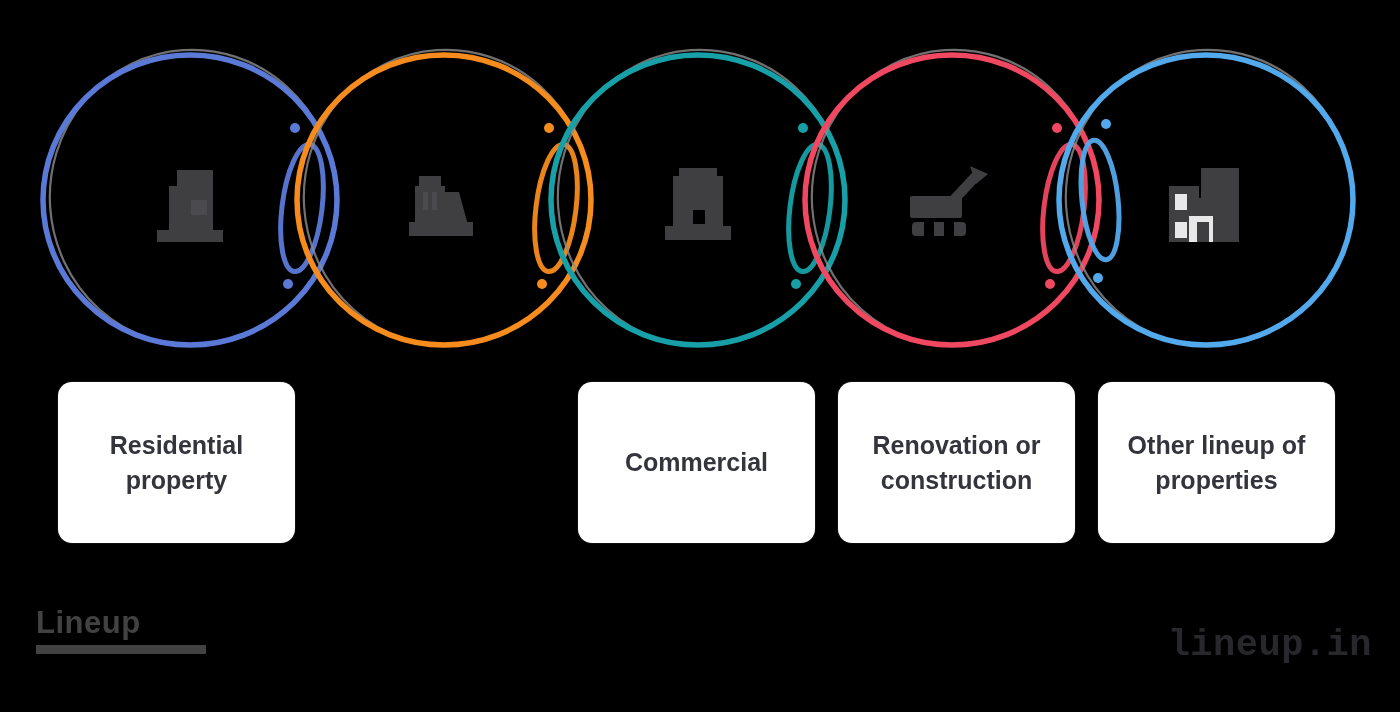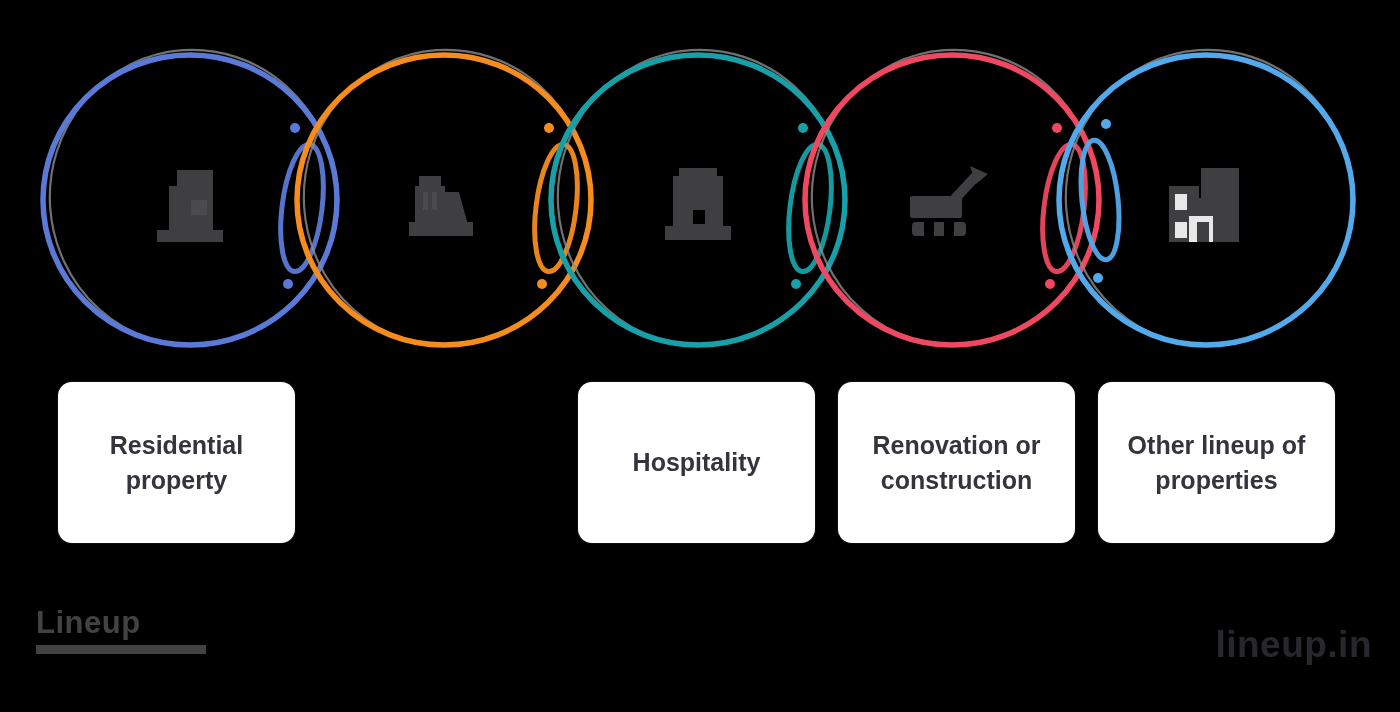--- a/index.html
+++ b/index.html
@@ -31,21 +31,21 @@
   }
   
   .logo{position:absolute;left:36px;top:606px;}
   .logo .logo-text{
     font-size:31px;font-weight:700;color:#424242;letter-spacing:.5px;
     line-height:1.1;
   }
   .logo .logo-underline{width:170px;height:9px;background:#424242;margin-top:5px;}
   .watermark{
     position:absolute;right:28px;top:624px;font-size:37px;font-weight:700;
-    color:#28282c;letter-spacing:.5px;
+    color:#28282c;letter-spacing:.5px;font-family:Liberation Mono, monospace;
   }
 </style>
 </head>
 <body>
 
 <div class="stage">
 
   <svg class="circles" viewBox="0 0 1400 370">
 
     <g>
@@ -134,21 +134,21 @@
       <rect x="14" y="62" width="12" height="16" fill="#e8e8e8"></rect>
       <rect x="28" y="56" width="24" height="26" fill="#e8e8e8"></rect>
       <rect x="36" y="62" width="12" height="20" fill="#3f3f42"></rect>
     </svg>
   </div>
 
   <div class="card card-0">
     <div class="label">Residential property</div>
   </div>
   <div class="card card-2">
-    <div class="label">Hospitality</div>
+    <div class="label">Commercial</div>
   </div>
   <div class="card card-3">
     <div class="label">Renovation or construction</div>
   </div>
   <div class="card card-4">
     <div class="label">Other lineup of properties</div>
   </div>
 
   <div class="logo">
     <div class="logo-text">Lineup</div>

